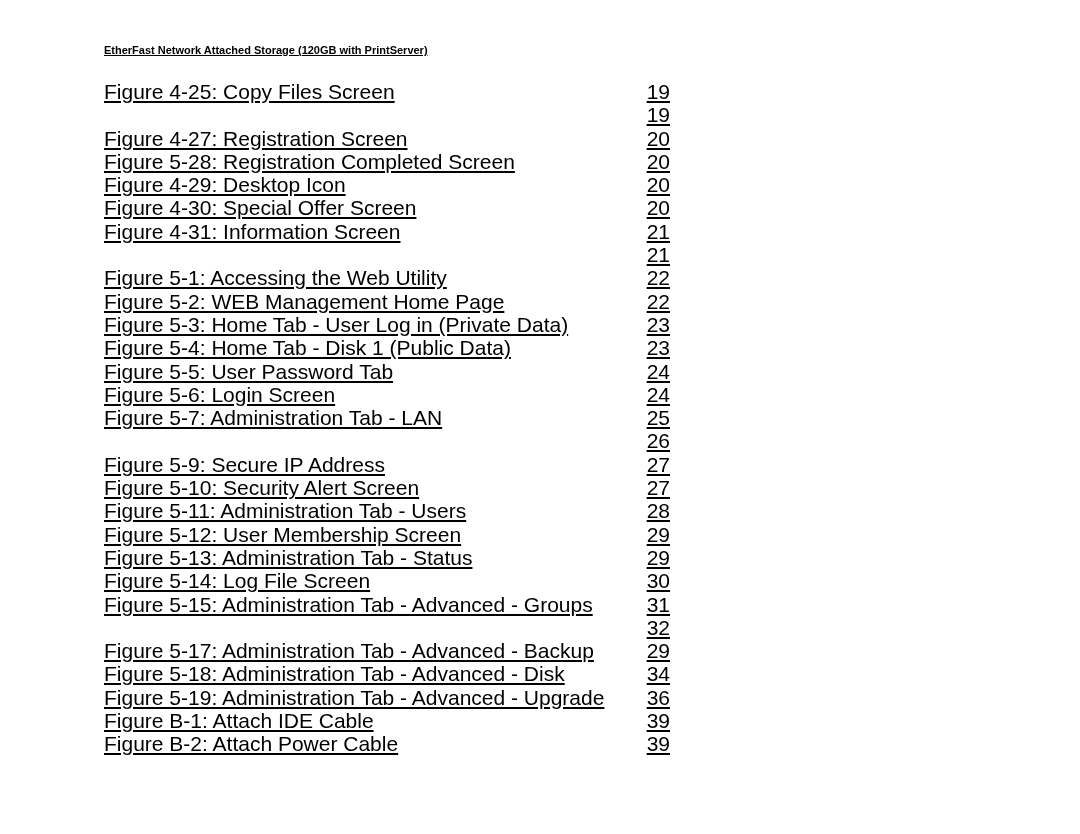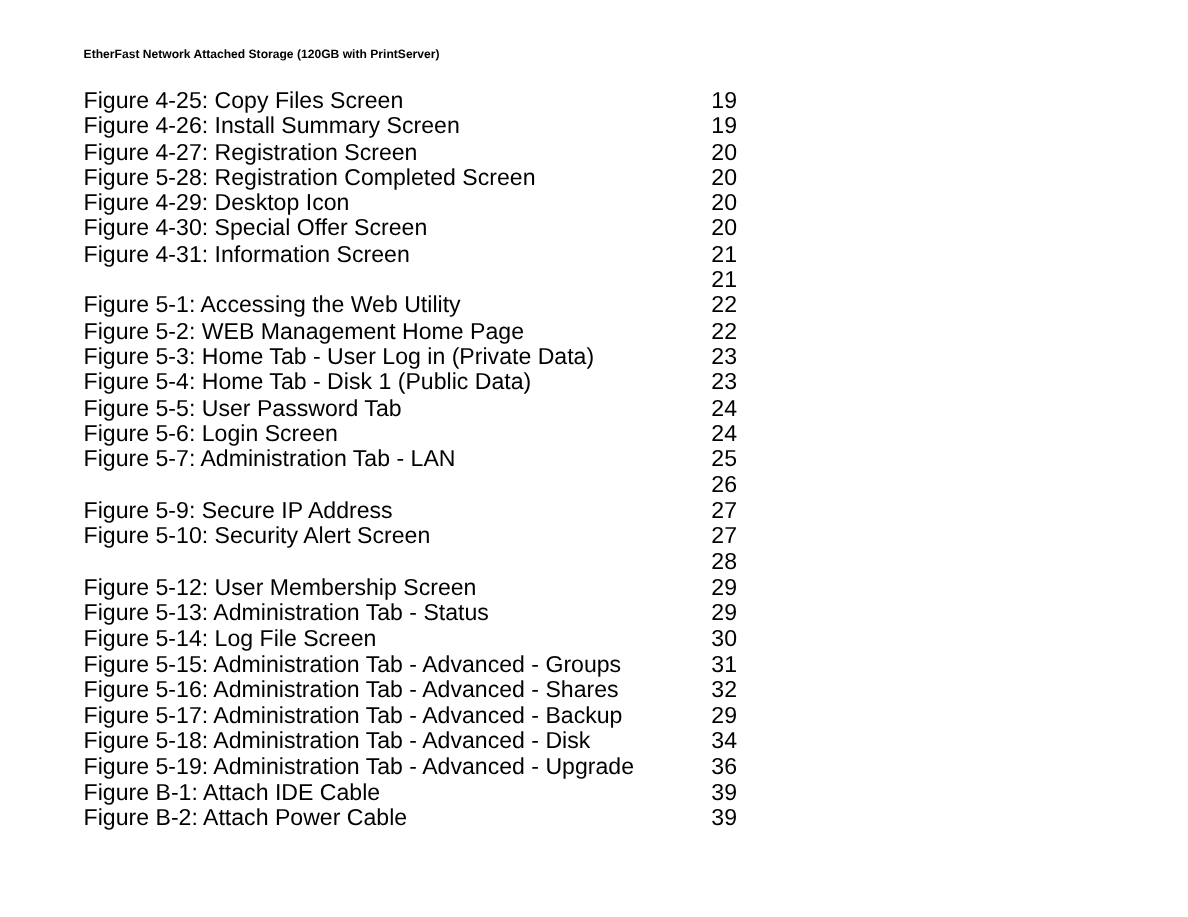--- a/index.html
+++ b/index.html
@@ -6,22 +6,23 @@
     margin: 0;
     padding: 0;
     width: 1080px;
     height: 834px;
     background: #ffffff;
     font-family: Arial, Helvetica, sans-serif;
     color: #000000;
   }
   .page {
     padding-top: 44px;
-    padding-left: 76px;
+    padding-left: 104px;
     padding-right: 100px;
+    text-decoration: underline;
   }
   .header {
     font-size: 11px;
     font-weight: bold;
     color: #000000;
     margin-bottom: 24px;
   }
   .toc-row {
     display: flex;
     justify-content: flex-start;
@@ -44,21 +45,20 @@
 <body>
 
 <div class="page">
   <div class="header">EtherFast Network Attached Storage (120GB with PrintServer)</div>
   <div class="toc" id="toc">
       <div class="toc-row">
         <span class="toc-label">Figure 4-25: Copy Files Screen</span>
         <span class="toc-page">19</span>
       </div>
       <div class="toc-row">
-        <span class="toc-label">Figure 4-26: Install Summary Screen</span>
         <span class="toc-page">19</span>
       </div>
       <div class="toc-row">
         <span class="toc-label">Figure 4-27: Registration Screen</span>
         <span class="toc-page">20</span>
       </div>
       <div class="toc-row">
         <span class="toc-label">Figure 5-28: Registration Completed Screen</span>
         <span class="toc-page">20</span>
       </div>
@@ -110,40 +110,40 @@
       </div>
       <div class="toc-row">
         <span class="toc-label">Figure 5-9: Secure IP Address</span>
         <span class="toc-page">27</span>
       </div>
       <div class="toc-row">
         <span class="toc-label">Figure 5-10: Security Alert Screen</span>
         <span class="toc-page">27</span>
       </div>
       <div class="toc-row">
+        <span class="toc-label">Figure 5-11: Administration Tab - Users</span>
         <span class="toc-page">28</span>
       </div>
       <div class="toc-row">
         <span class="toc-label">Figure 5-12: User Membership Screen</span>
         <span class="toc-page">29</span>
       </div>
       <div class="toc-row">
         <span class="toc-label">Figure 5-13: Administration Tab - Status</span>
         <span class="toc-page">29</span>
       </div>
       <div class="toc-row">
         <span class="toc-label">Figure 5-14: Log File Screen</span>
         <span class="toc-page">30</span>
       </div>
       <div class="toc-row">
         <span class="toc-label">Figure 5-15: Administration Tab - Advanced - Groups</span>
         <span class="toc-page">31</span>
       </div>
       <div class="toc-row">
-        <span class="toc-label">Figure 5-16: Administration Tab - Advanced - Shares</span>
         <span class="toc-page">32</span>
       </div>
       <div class="toc-row">
         <span class="toc-label">Figure 5-17: Administration Tab - Advanced - Backup</span>
         <span class="toc-page">29</span>
       </div>
       <div class="toc-row">
         <span class="toc-label">Figure 5-18: Administration Tab - Advanced - Disk</span>
         <span class="toc-page">34</span>
       </div>

